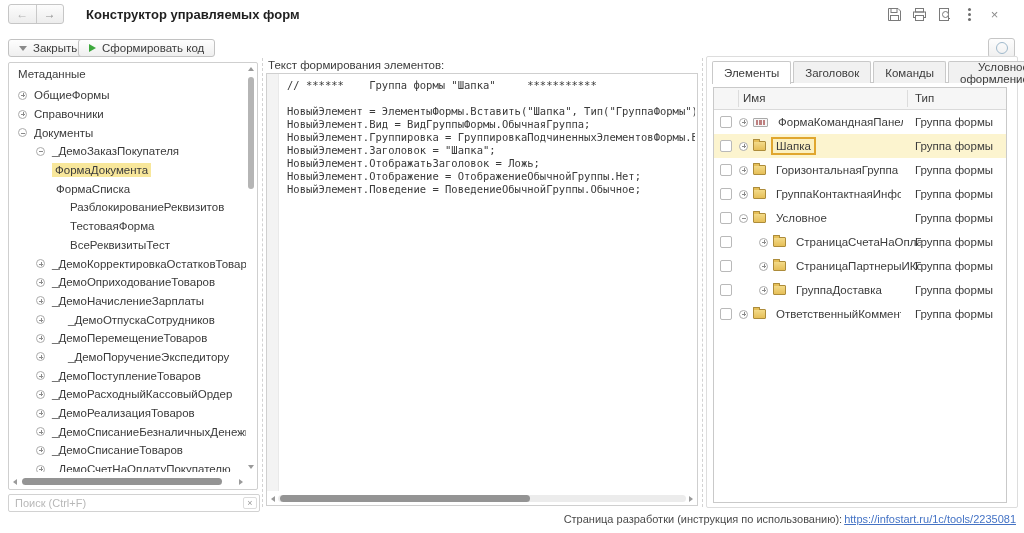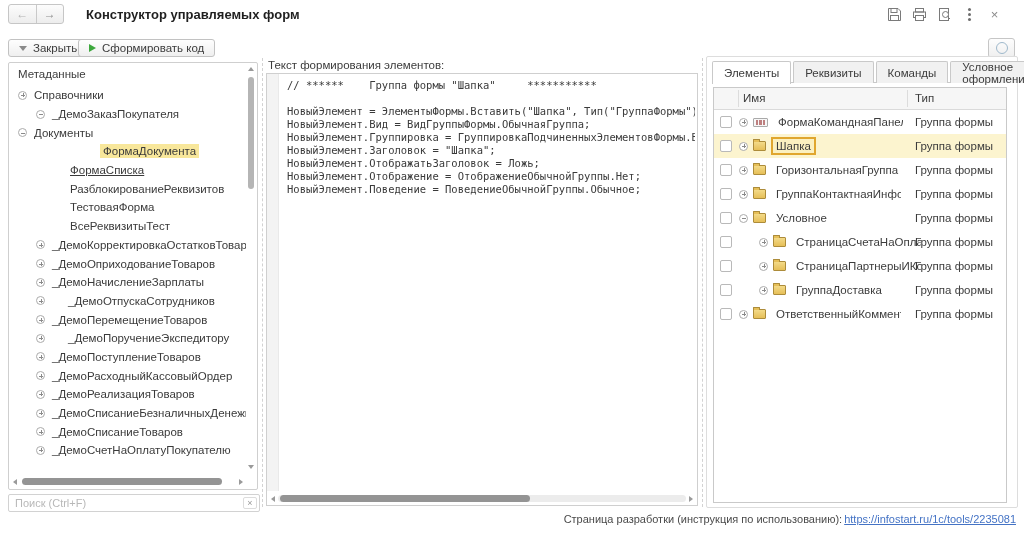--- a/index.html
+++ b/index.html
@@ -90,21 +90,21 @@
     border:1px solid #cfcfcf; background:#fff; }
   .code-gutter { position:absolute; left:0; top:0; bottom:14px; width:12px;
     background:#f3f3f3; border-right:1px solid #e9e9e9; }
   .code-pre { position:absolute; left:20px; top:5px; right:2px; bottom:16px; margin:0;
     font-family:"DejaVu Sans Mono", monospace; font-size:10.5px; line-height:13px;
     color:#3a3a3a; white-space:pre; overflow:hidden; }
 
   
   .right-outer { position:absolute; left:706px; top:56px; width:312px; height:452px;
     border:1px solid #dddddd; border-radius:2px; background:#fff; }
-  .tabs { position:absolute; left:5px; top:4px; right:5px; height:22px; }
+  .tabs { position:absolute; left:5px; top:4px; right:5px; height:22px;text-align:right; }
   .tabs .underline { position:absolute; left:0; right:0; bottom:0; border-bottom:1px solid #c9c9c9; }
   .tabrow { position:absolute; left:0; top:0; display:flex; }
   .tab { border:1px solid #c9c9c9; border-bottom:none; background:#f1f1f1; padding:0 11px;
     font-size:11.5px; height:22px; display:flex; align-items:center; margin-right:2px;
     border-radius:2px 2px 0 0; color:#3c3c3c; position:relative; cursor:default; }
   .tab.active { background:#fff; z-index:2; height:23px; }
 
   .etable { position:absolute; left:6px; top:30px; width:294px; bottom:4px;
     border:1px solid #c9c9c9; background:#fff; overflow:hidden; }
   .thead { height:22px; background:#f6f6f6; border-bottom:1px solid #dadada;
@@ -184,35 +184,39 @@
   </div>
 
   <div class="vsplit" style="left:262px;"></div>
   <div class="vsplit" style="left:702px;"></div>
 
   <div class="meta-box">
     <div class="meta-title">Метаданные</div>
     <div class="meta-tree" id="meta-tree">
         <div class="tree-row">
           <span class="expander plus" style="margin-left: 8px;"></span>
+          <span class="tree-label" style="margin-left: 4px;">ОбщиеФормы</span>
+        </div>
+        <div class="tree-row">
+          <span class="expander plus" style="margin-left: 8px;"></span>
           <span class="tree-label" style="margin-left: 4px;">Справочники</span>
+        </div>
+        <div class="tree-row">
+          <span class="expander minus" style="margin-left: 8px;"></span>
+          <span class="tree-label" style="margin-left: 4px;">Документы</span>
         </div>
         <div class="tree-row">
           <span class="expander minus" style="margin-left: 26px;"></span>
           <span class="tree-label" style="margin-left: 4px;">_ДемоЗаказПокупателя</span>
         </div>
         <div class="tree-row">
-          <span class="expander minus" style="margin-left: 8px;"></span>
-          <span class="tree-label" style="margin-left: 4px;">Документы</span>
-        </div>
-        <div class="tree-row">
-          <span class="tree-label selected" style="margin-left: 90px;">ФормаДокумента</span>
-        </div>
-        <div class="tree-row">
-          <span class="tree-label" style="margin-left: 57px; text-decoration: underline;">ФормаСписка</span>
+          <span class="tree-label selected" style="margin-left: 42px;">ФормаДокумента</span>
+        </div>
+        <div class="tree-row">
+          <span class="tree-label" style="margin-left: 43px;">ФормаСписка</span>
         </div>
         <div class="tree-row">
           <span class="tree-label" style="margin-left: 57px;">РазблокированиеРеквизитов</span>
         </div>
         <div class="tree-row">
           <span class="tree-label" style="margin-left: 57px;">ТестоваяФорма</span>
         </div>
         <div class="tree-row">
           <span class="tree-label" style="margin-left: 57px;">ВсеРеквизитыТест</span>
         </div>
@@ -299,21 +303,21 @@
       <div class="thumb"></div>
       <span class="arr right" style="right:1px; top:2px;"></span>
     </div>
   </div>
 
   <div class="right-outer">
     <div class="tabs">
       <div class="underline"></div>
       <div class="tabrow" id="tabrow">
           <div class="tab active">Элементы</div>
-          <div class="tab">Реквизиты</div>
+          <div class="tab">Заголовок</div>
           <div class="tab">Команды</div>
           <div class="tab">Условное оформление</div>
         </div>
     </div>
     <div class="etable">
       <div class="thead">
         <span class="sep" style="left:24px;"></span>
         <span class="col-name">Имя</span>
         <span class="sep" style="left:193px;"></span>
         <span class="col-type">Тип</span>

